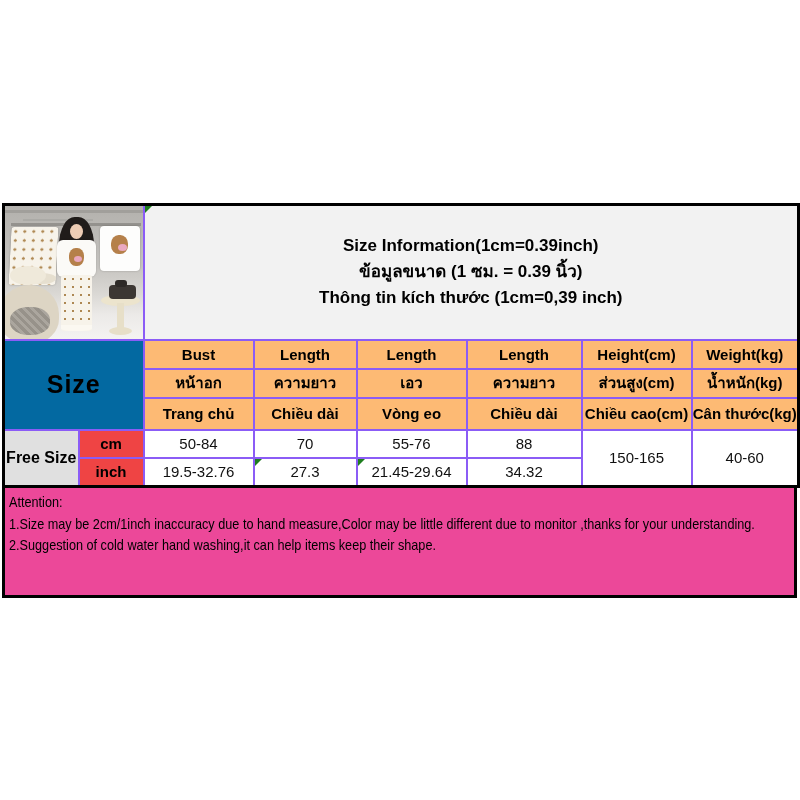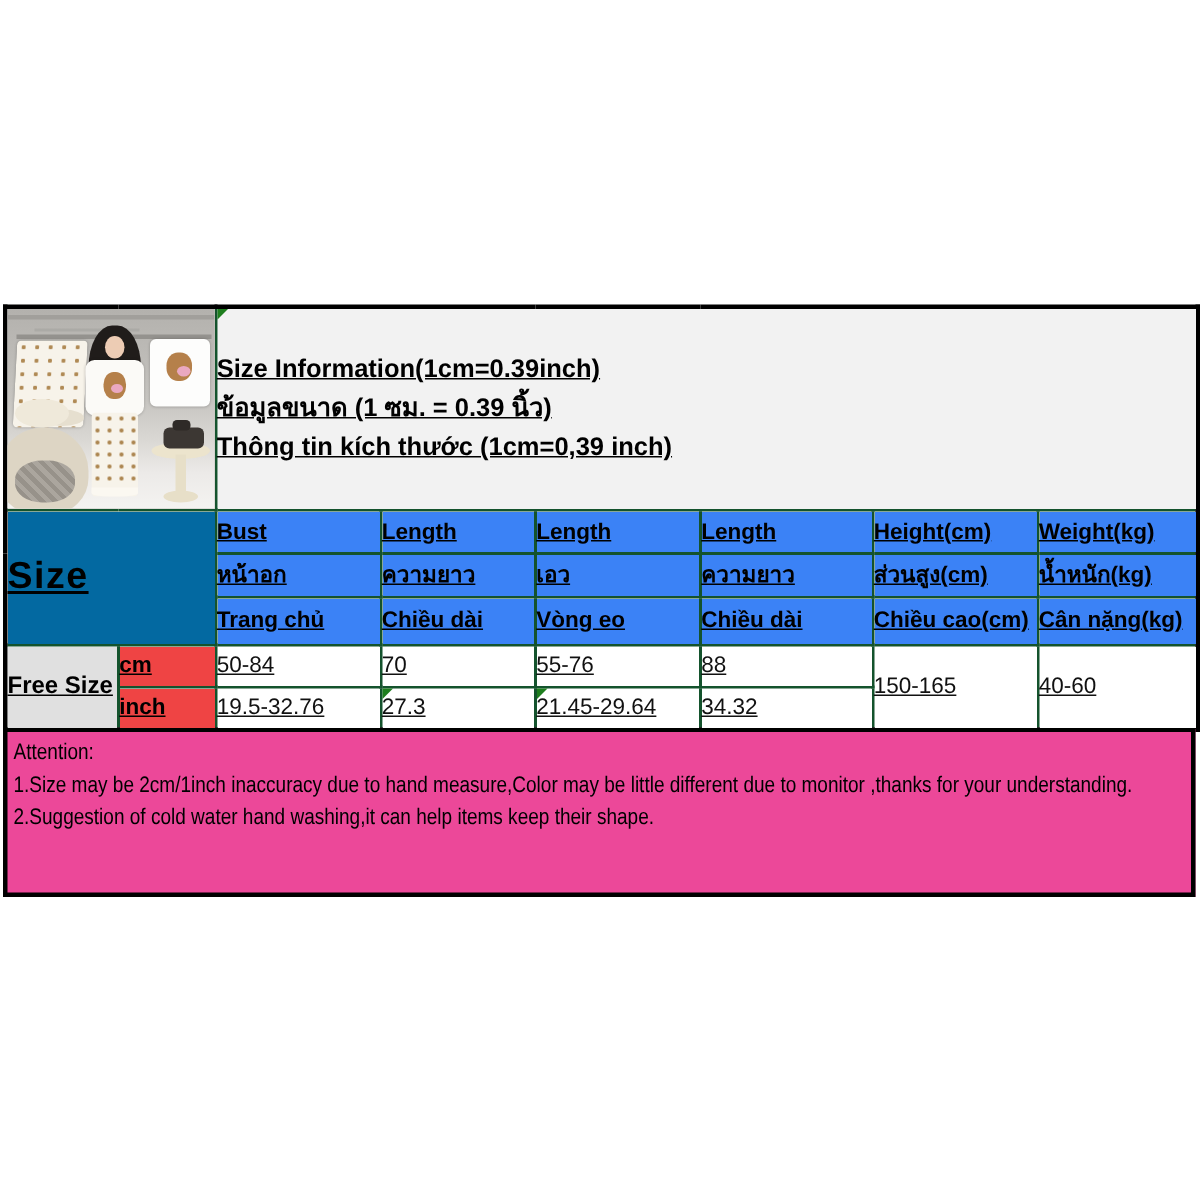--- a/index.html
+++ b/index.html
@@ -3,25 +3,25 @@
 <meta charset="utf-8">
 <style>
   * { margin:0; padding:0; box-sizing:border-box; }
   html,body { width:800px; height:800px; background:#ffffff; overflow:hidden;
               font-family:"Liberation Sans","DejaVu Sans",sans-serif; color:#000; }
   .sheet { position:absolute; left:2px; top:203px; width:796px; }
 
   
   table.size-table { border-collapse:collapse; table-layout:fixed; width:795px;
                      border:3px solid #000; }
-  table.size-table td { border:2px solid #14532d; vertical-align:middle;
-                        position:relative; overflow:visible;text-decoration:underline; }
+  table.size-table td { border:2px solid #8b5cf6; text-align:center; vertical-align:middle;
+                        position:relative; overflow:visible; }
   td.photo-cell  { padding:0; background:#c6c4c0; }
   td.title-cell  { background:#f2f2f2; }
-  td.head-gray   { background:#3b82f6; font-weight:bold; font-size:15px; }
+  td.head-gray   { background:#fdba74; font-weight:bold; font-size:15px; }
   td.size-corner { background:#0369a1; font-weight:bold; font-size:25px; letter-spacing:1px; }
   td.rowlabel    { background:#e0e0e0; font-weight:bold; font-size:16px; }
   td.unit        { background:#ef4444; font-weight:bold; font-size:15px; }
   td.val         { background:#fff; font-weight:normal; font-size:15px; color:#111; }
 
   .title-block { line-height:26px; font-size:17px; font-weight:bold; }
 
   
   .flag { position:absolute; top:0; left:0; width:0; height:0;
           border-top:7px solid #1e7e1e; border-right:7px solid transparent; }
@@ -155,21 +155,21 @@
       <td class="head-gray">ส่วนสูง(cm)</td>
       <td class="head-gray">น้ำหนัก(kg)</td>
     </tr>
 
     <tr style="height:32px">
       <td class="head-gray">Trang chủ</td>
       <td class="head-gray">Chiều dài</td>
       <td class="head-gray">Vòng eo</td>
       <td class="head-gray">Chiều dài</td>
       <td class="head-gray">Chiều cao(cm)</td>
-      <td class="head-gray">Cân nặng(kg)</td>
+      <td class="head-gray">Cân thước(kg)</td>
     </tr>
 
     <tr style="height:28px">
       <td class="rowlabel" rowspan="2">Free Size</td>
       <td class="unit">cm</td>
       <td class="val">50-84</td>
       <td class="val">70</td>
       <td class="val">55-76</td>
       <td class="val">88</td>
       <td class="val" rowspan="2">150-165</td>

